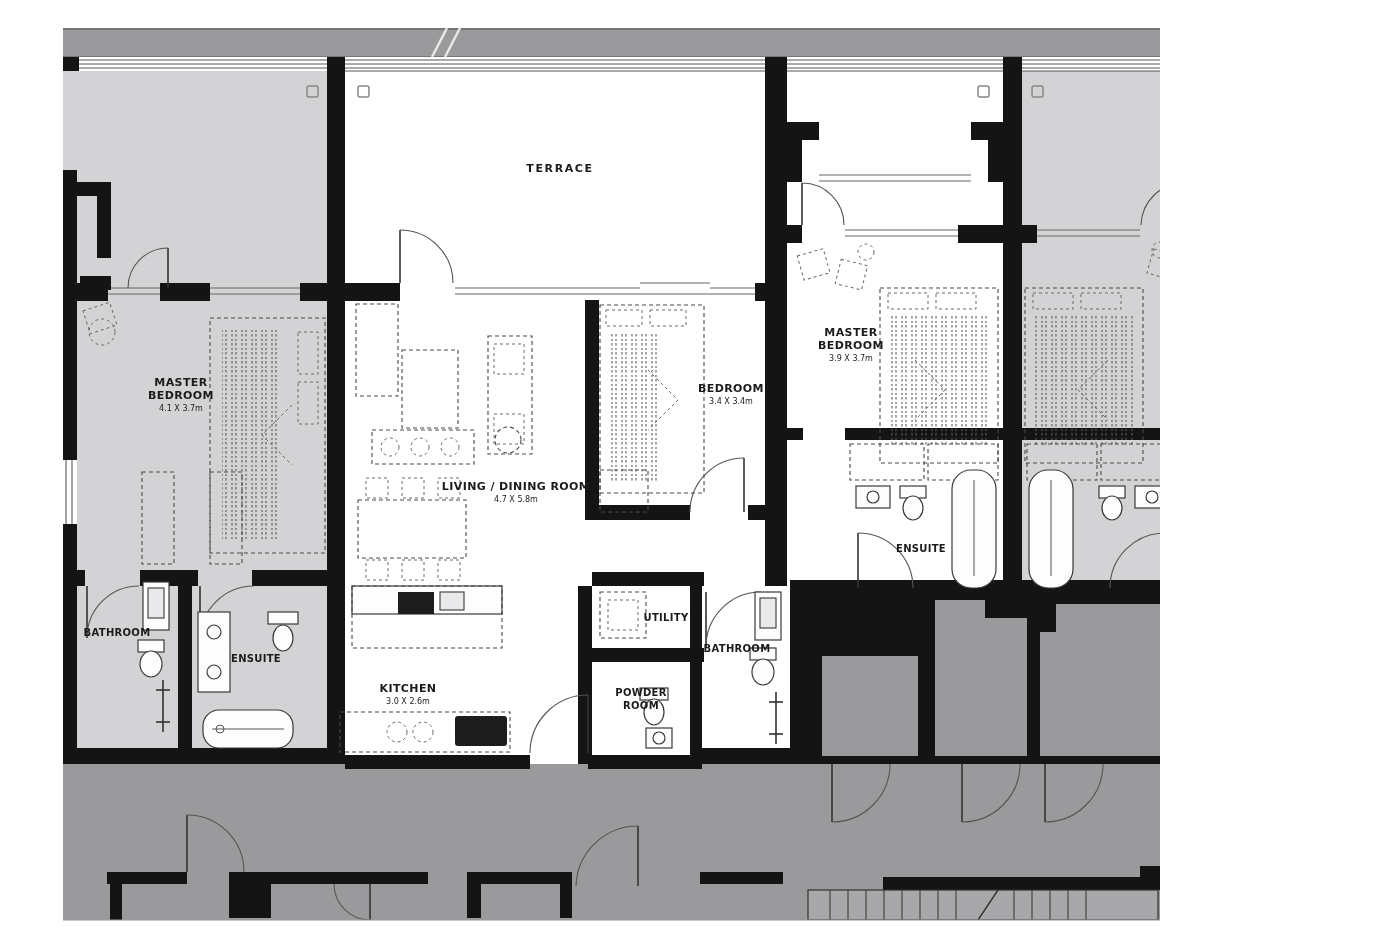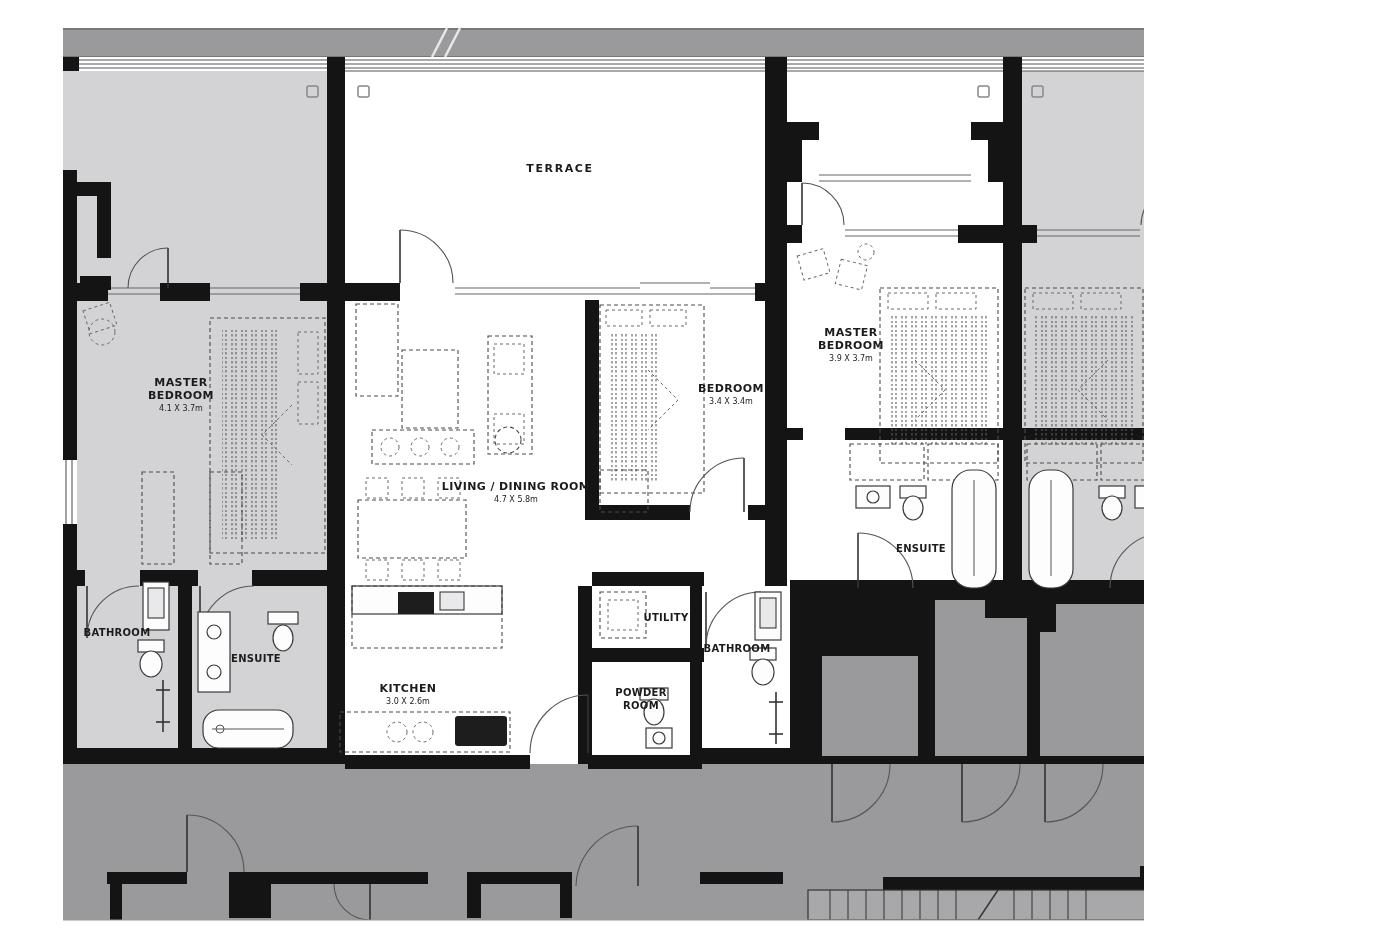--- a/index.html
+++ b/index.html
@@ -1,21 +1,21 @@
 <!DOCTYPE html>
 <html style="--wall: #141414; --unit: #d3d3d5; --band: #9a9a9c; --corridor: #9a9a9c; --shaft: #9a9a9c; --white: #ffffff; --ink: #1b1b1b;"><head>
 <meta charset="utf-8">
 <style>
   :root{
     --wall:#141414; --unit:#d3d3d5; --band:#9a9a9c; --corridor:#9a9a9c;
     --shaft:#9a9a9c; --white:#ffffff; --line:#555; --ink:#1b1b1b;
   }
   html,body{margin:0;padding:0;background:#fff;}
   .stage{position:relative;width:1144px;height:933px;background:var(--white);
-         font-family:"DejaVu Sans", sans-serif; overflow:hidden;}
+         font-family:"DejaVu Sans", sans-serif; overflow:hidden;padding-left:16px;}
   svg{position:absolute;inset:0;}
   .wall{fill:var(--wall);}
   .unitfill{fill:var(--unit);}
   .bandfill{fill:var(--band);}
   .corridorfill{fill:var(--corridor);}
   .shaftfill{fill:var(--shaft);}
   .whitefill{fill:var(--white);}
   .thin{stroke:var(--line);stroke-width:1;fill:none;}
   .win{stroke:#666;stroke-width:1.2;fill:none;}
   .arc{stroke:#555;stroke-width:1.1;fill:none;}

